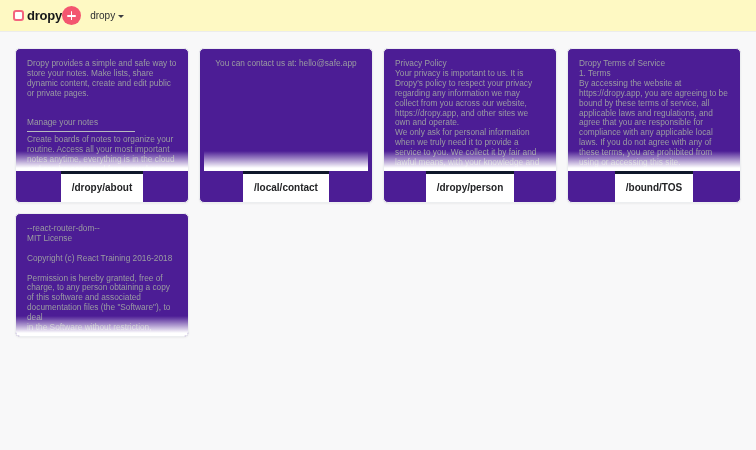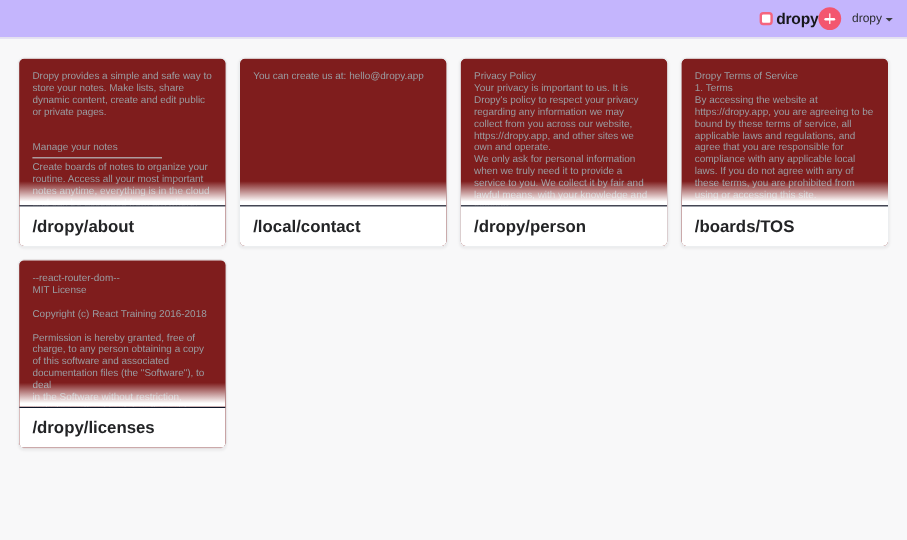--- a/index.html
+++ b/index.html
@@ -6,25 +6,25 @@
   html, body {
     width: 756px; height: 450px;
     background: #f8f8f9;
     font-family: "Liberation Sans", sans-serif;
     overflow: hidden;
   }
 
   
   .header {
     height: 32px;
-    background: #c4b5fd;
+    background: #fef9c3;
     border-bottom: 1px solid #ececec;
     display: flex;
     align-items: center;
-    justify-content: flex-end;
+    justify-content: flex-start;
     padding: 0 12px 0 13px;
     position: relative;
   }
   .brand { display: flex; align-items: center; gap: 3px; }
   .brand-mark {
     width: 11px; height: 11px;
     border: 2.5px solid #f4647e;
     border-radius: 3px;
     background: #ffffff;
     display: block;
@@ -70,28 +70,29 @@
   
   .board {
     padding: 16px 0 0 15px;
     display: flex;
     flex-wrap: wrap;
     align-content: flex-start;
     gap: 10px;
   }
   .card {
     width: 174px;
-    background: #7f1d1d;
+    background: #4c1d95;
     border: 1px solid #eceef0;
     border-radius: 5px;
     box-shadow: 0 1px 2px rgba(16,22,26,0.05);
     display: flex;
     flex-direction: column;
     overflow: hidden;
     cursor: pointer;
+    align-items: center;
   }
   .card-body {
     height: 122px;
     padding: 10px 11px 0 11px;
     overflow: hidden;
     position: relative;
   }
   .card-body::after {
     content: "";
     position: absolute;
@@ -107,23 +108,23 @@
     white-space: pre-wrap;
     word-wrap: break-word;
   }
   .rule {
     height: 0;
     border-top: 1px solid #b9bbbf;
     margin: 3px 0 3px 0;
     width: 108px;
   }
   .card-foot {
-    border-top: 1px solid #0f172a;
+    border-top: 3px solid #0f172a;
     padding: 8px 11px 9px 11px;
-    font-size: 14px;
+    font-size: 10px;
     font-weight: bold;
     color: #232426;
     background: #ffffff;
   }
 </style>
 </head>
 <body>
 
 <div class="header">
   <div class="brand">
@@ -146,45 +147,44 @@
 
 
 Manage your notes</div>
         <div class="rule"></div>
         <div class="card-text">Create boards of notes to organize your routine. Access all your most important notes anytime, everything is in the cloud and can be accessed from anywhere.</div>
       </div>
       <div class="card-foot">/dropy/about</div>
     </div>
     <div class="card">
       <div class="card-body">
-        <div class="card-text">You can create us at: hello@dropy.app</div>
+        <div class="card-text">You can contact us at: hello@safe.app</div>
       </div>
       <div class="card-foot">/local/contact</div>
     </div>
     <div class="card">
       <div class="card-body">
         <div class="card-text">Privacy Policy
 Your privacy is important to us. It is Dropy's policy to respect your privacy regarding any information we may collect from you across our website, https://dropy.app, and other sites we own and operate.
 We only ask for personal information when we truly need it to provide a service to you. We collect it by fair and lawful means, with your knowledge and consent.</div>
       </div>
       <div class="card-foot">/dropy/person</div>
     </div>
     <div class="card">
       <div class="card-body">
         <div class="card-text">Dropy Terms of Service
 1. Terms
 By accessing the website at https://dropy.app, you are agreeing to be bound by these terms of service, all applicable laws and regulations, and agree that you are responsible for compliance with any applicable local laws. If you do not agree with any of these terms, you are prohibited from using or accessing this site.</div>
       </div>
-      <div class="card-foot">/boards/TOS</div>
+      <div class="card-foot">/bound/TOS</div>
     </div>
     <div class="card">
       <div class="card-body">
         <div class="card-text">--react-router-dom--
 MIT License
 
 Copyright (c) React Training 2016-2018
 
 Permission is hereby granted, free of charge, to any person obtaining a copy of this software and associated documentation files (the "Software"), to deal
 in the Software without restriction, including without limitation the rights</div>
       </div>
-      <div class="card-foot">/dropy/licenses</div>
     </div>
   </div>
 
 </body></html>

